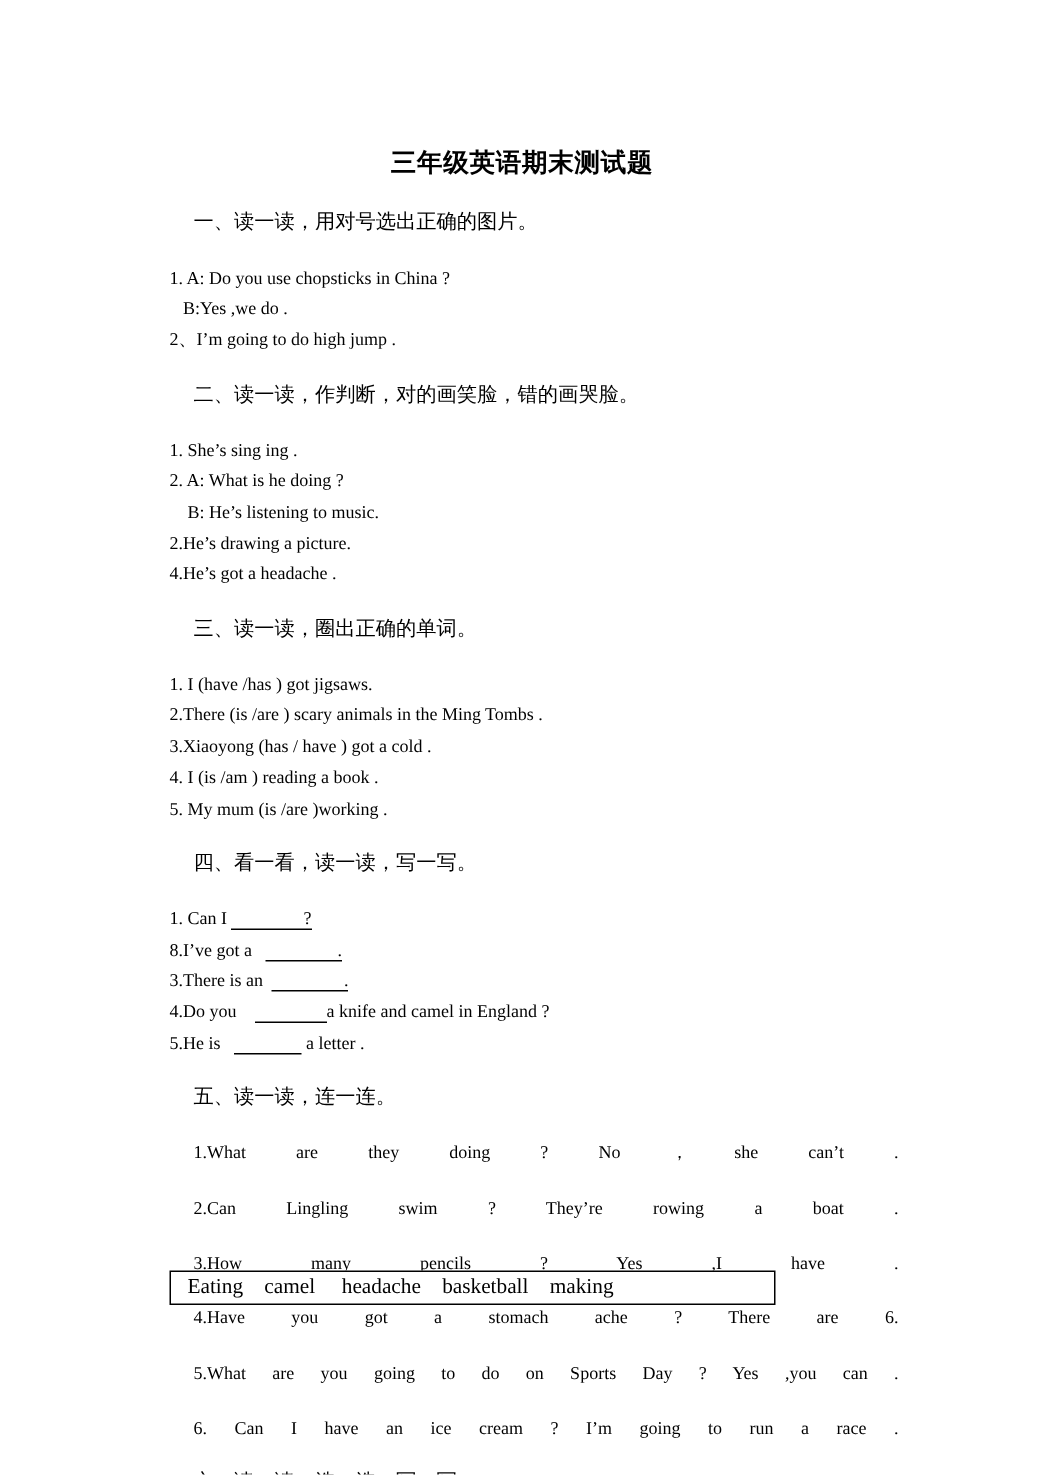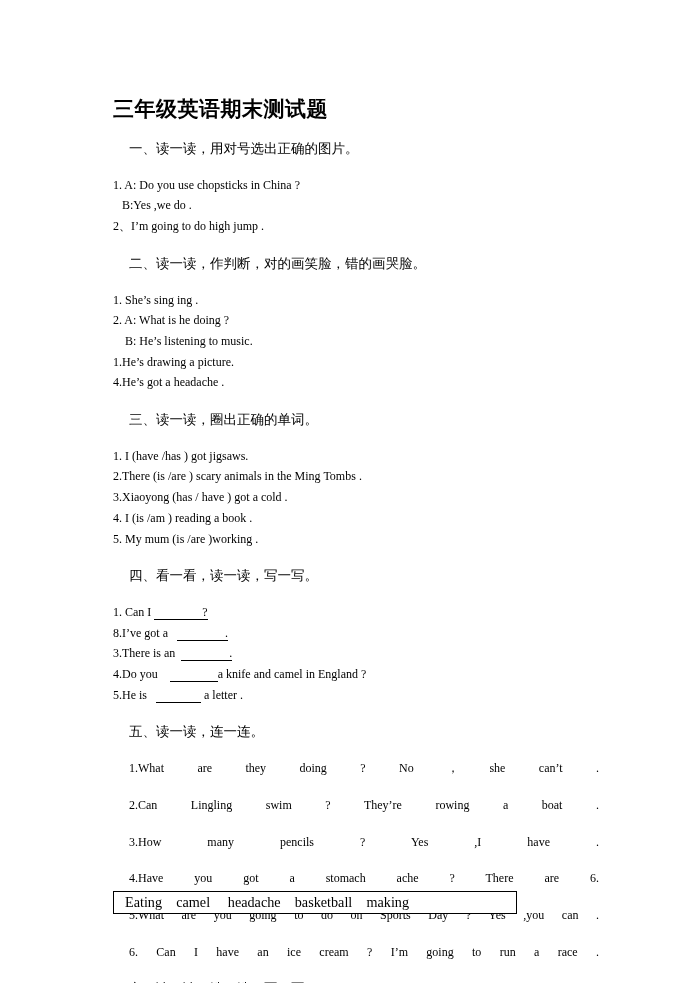--- a/index.html
+++ b/index.html
@@ -31,23 +31,23 @@
   .content {
     position: absolute;
     left: 113px;
     top: 96px;
     width: 470px;
   }
 
   .doc-title {
     font-family: "DejaVu Serif", "Liberation Serif", serif;
     font-weight: bold;
-    font-size: 21px;
+    font-size: 17px;
     line-height: 26px;
-    text-align: left;
+    text-align: center;
     letter-spacing: 0.5px;
     margin: 0 0 8px 0;
     white-space: nowrap;
   }
 
   .section-heading {
     font-family: "DejaVu Sans", "Liberation Sans", sans-serif;
     font-size: 13.5px;
     line-height: 20.7px;
     margin: 16px;
@@ -83,21 +83,20 @@
   .wordbank {
     position: absolute;
     left: 113px;
     top: 847px;
     width: 404px;
     height: 23px;
     box-sizing: border-box;
     border: 1px solid #000000;
     background: #ffffff;
     overflow: hidden;
-    margin-top: 44px;
   }
   .wordbank-inner {
     font-family: "Liberation Serif", "DejaVu Serif", serif;
     font-size: 14.2px;
     line-height: 21px;
     padding-left: 11px;
     white-space: pre;
   }
 </style>
 </head>
@@ -111,21 +110,21 @@
 
     <p class="section-heading">一、读一读，用对号选出正确的图片。</p>
     <p class="q-line">1. A: Do you use chopsticks in China ?</p>
     <p class="q-line">   B:Yes ,we do .</p>
     <p class="q-line">2、I’m going to do high jump .</p>
 
     <p class="section-heading">二、读一读，作判断，对的画笑脸，错的画哭脸。</p>
     <p class="q-line">1. She’s sing ing .</p>
     <p class="q-line">2. A: What is he doing ?</p>
     <p class="q-line">    B: He’s listening to music.</p>
-    <p class="q-line">1.He’s drawing a picture.</p>
+    <p class="q-line">2.He’s drawing a picture.</p>
     <p class="q-line">4.He’s got a headache .</p>
 
     <p class="section-heading">三、读一读，圈出正确的单词。</p>
     <p class="q-line">1. I (have /has ) got jigsaws.</p>
     <p class="q-line">2.There (is /are ) scary animals in the Ming Tombs .</p>
     <p class="q-line">3.Xiaoyong (has / have ) got a cold .</p>
     <p class="q-line">4. I (is /am ) reading a book .</p>
     <p class="q-line">5. My mum (is /are )working .</p>
 
     <p class="section-heading">四、看一看，读一读，写一写。</p>

